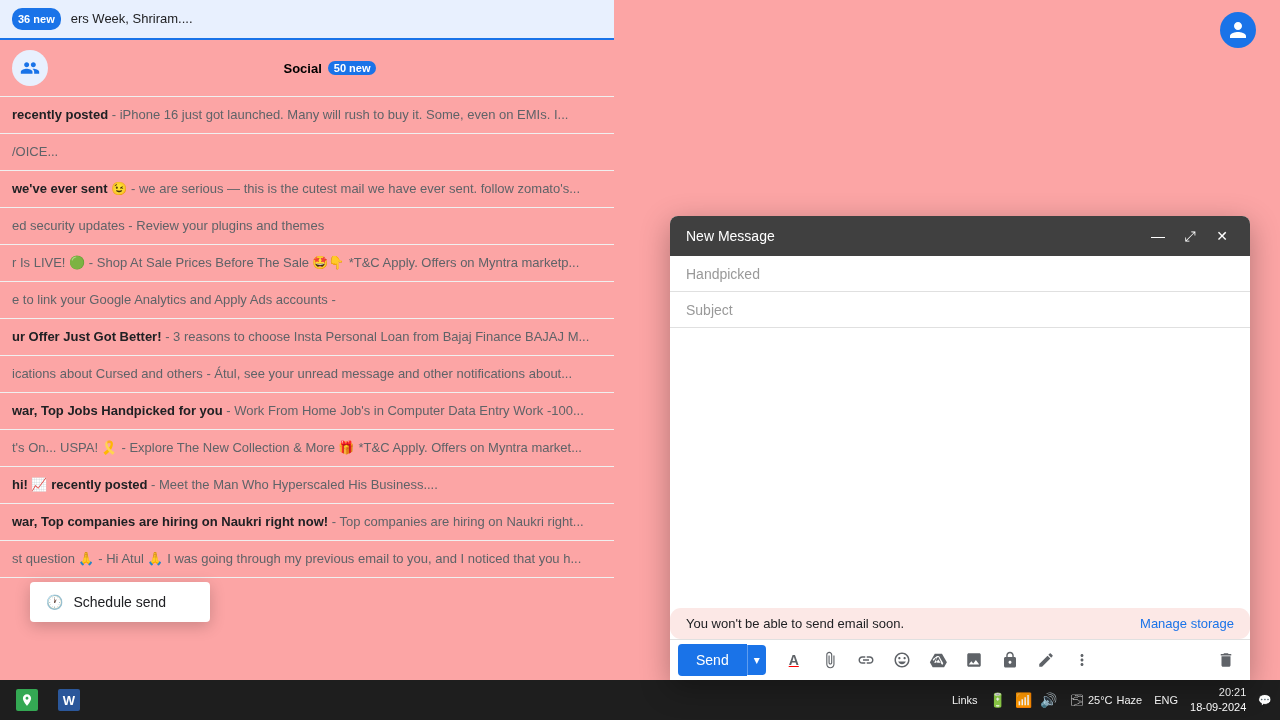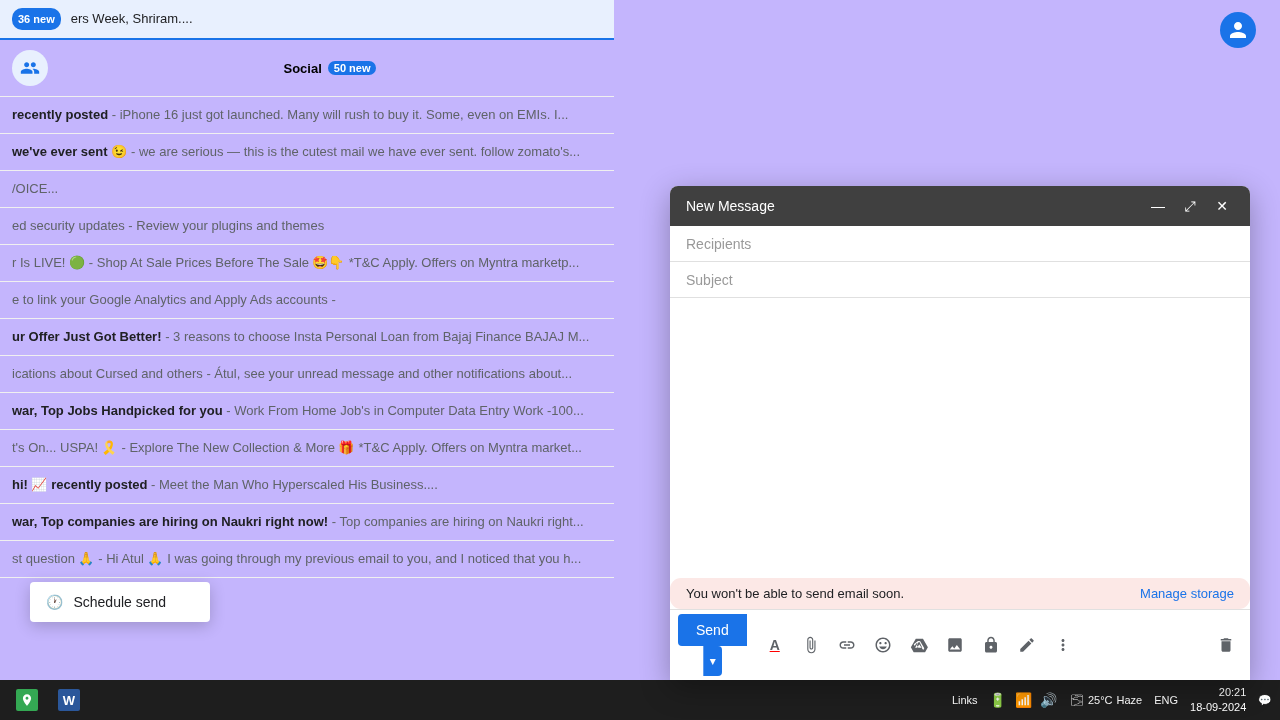--- a/index.html
+++ b/index.html
@@ -9,21 +9,21 @@
       width: 1280px;
       height: 720px;
       overflow: hidden;
       position: relative;
     }
 
     
     .gmail-bg {
       width: 1280px;
       height: 720px;
-      background: #c4b5fd;
+      background: #fca5a5;
       position: relative;
       text-decoration: underline;
     }
 
     
     .email-list {
       position: absolute;
       top: 0;
       left: 0;
       width: 614px;
@@ -261,21 +261,20 @@
       display: flex;
       align-items: center;
       gap: 4px;
       border-top: 1px solid #e0e0e0;
     }
 
     .send-btn-group {
       display: flex;
       align-items: center;
       margin-right: 8px;
-      flex-direction: column;
     }
 
     .send-btn {
       background: #1a73e8;
       color: #fff;
       border: none;
       padding: 8px 18px;
       font-size: 14px;
       font-weight: 500;
       border-radius: 4px 0 0 4px;
@@ -376,25 +375,25 @@
           <span class="badge">50 new</span>
         </div>
       </div>
     </div>
 
     <div class="email-item">
       <span class="sender">recently posted</span>
       <span class="snippet"> - iPhone 16 just got launched. Many will rush to buy it. Some, even on EMIs. I...</span>
     </div>
     <div class="email-item">
+      <span class="snippet">/OICE...</span>
+    </div>
+    <div class="email-item">
       <span class="sender">we've ever sent 😉</span>
       <span class="snippet"> - we are serious — this is the cutest mail we have ever sent. follow zomato's...</span>
-    </div>
-    <div class="email-item">
-      <span class="snippet">/OICE...</span>
     </div>
     <div class="email-item">
       <span class="snippet">ed security updates - Review your plugins and themes</span>
     </div>
     <div class="email-item">
       <span class="snippet">r Is LIVE! 🟢 - Shop At Sale Prices Before The Sale 🤩👇 *T&amp;C Apply. Offers on Myntra marketp...</span>
     </div>
     <div class="email-item">
       <span class="snippet">e to link your Google Analytics and Apply Ads accounts -</span>
     </div>
@@ -430,21 +429,21 @@
     <div class="modal-header">
       <span class="modal-title">New Message</span>
       <div class="modal-controls">
         <div class="modal-control-btn">—</div>
         <div class="modal-control-btn">⤢</div>
         <div class="modal-control-btn">✕</div>
       </div>
     </div>
 
     <div class="modal-field">
-      <span style="color:#999;">Recipients</span>
+      <span style="color:#999;">Handpicked</span>
     </div>
 
     <div class="modal-field">
       <span style="color:#999;">Subject</span>
     </div>
 
     <div class="modal-body"></div>
 
     <div class="warning-bar">
       <span>You won't be able to send email soon.</span>

